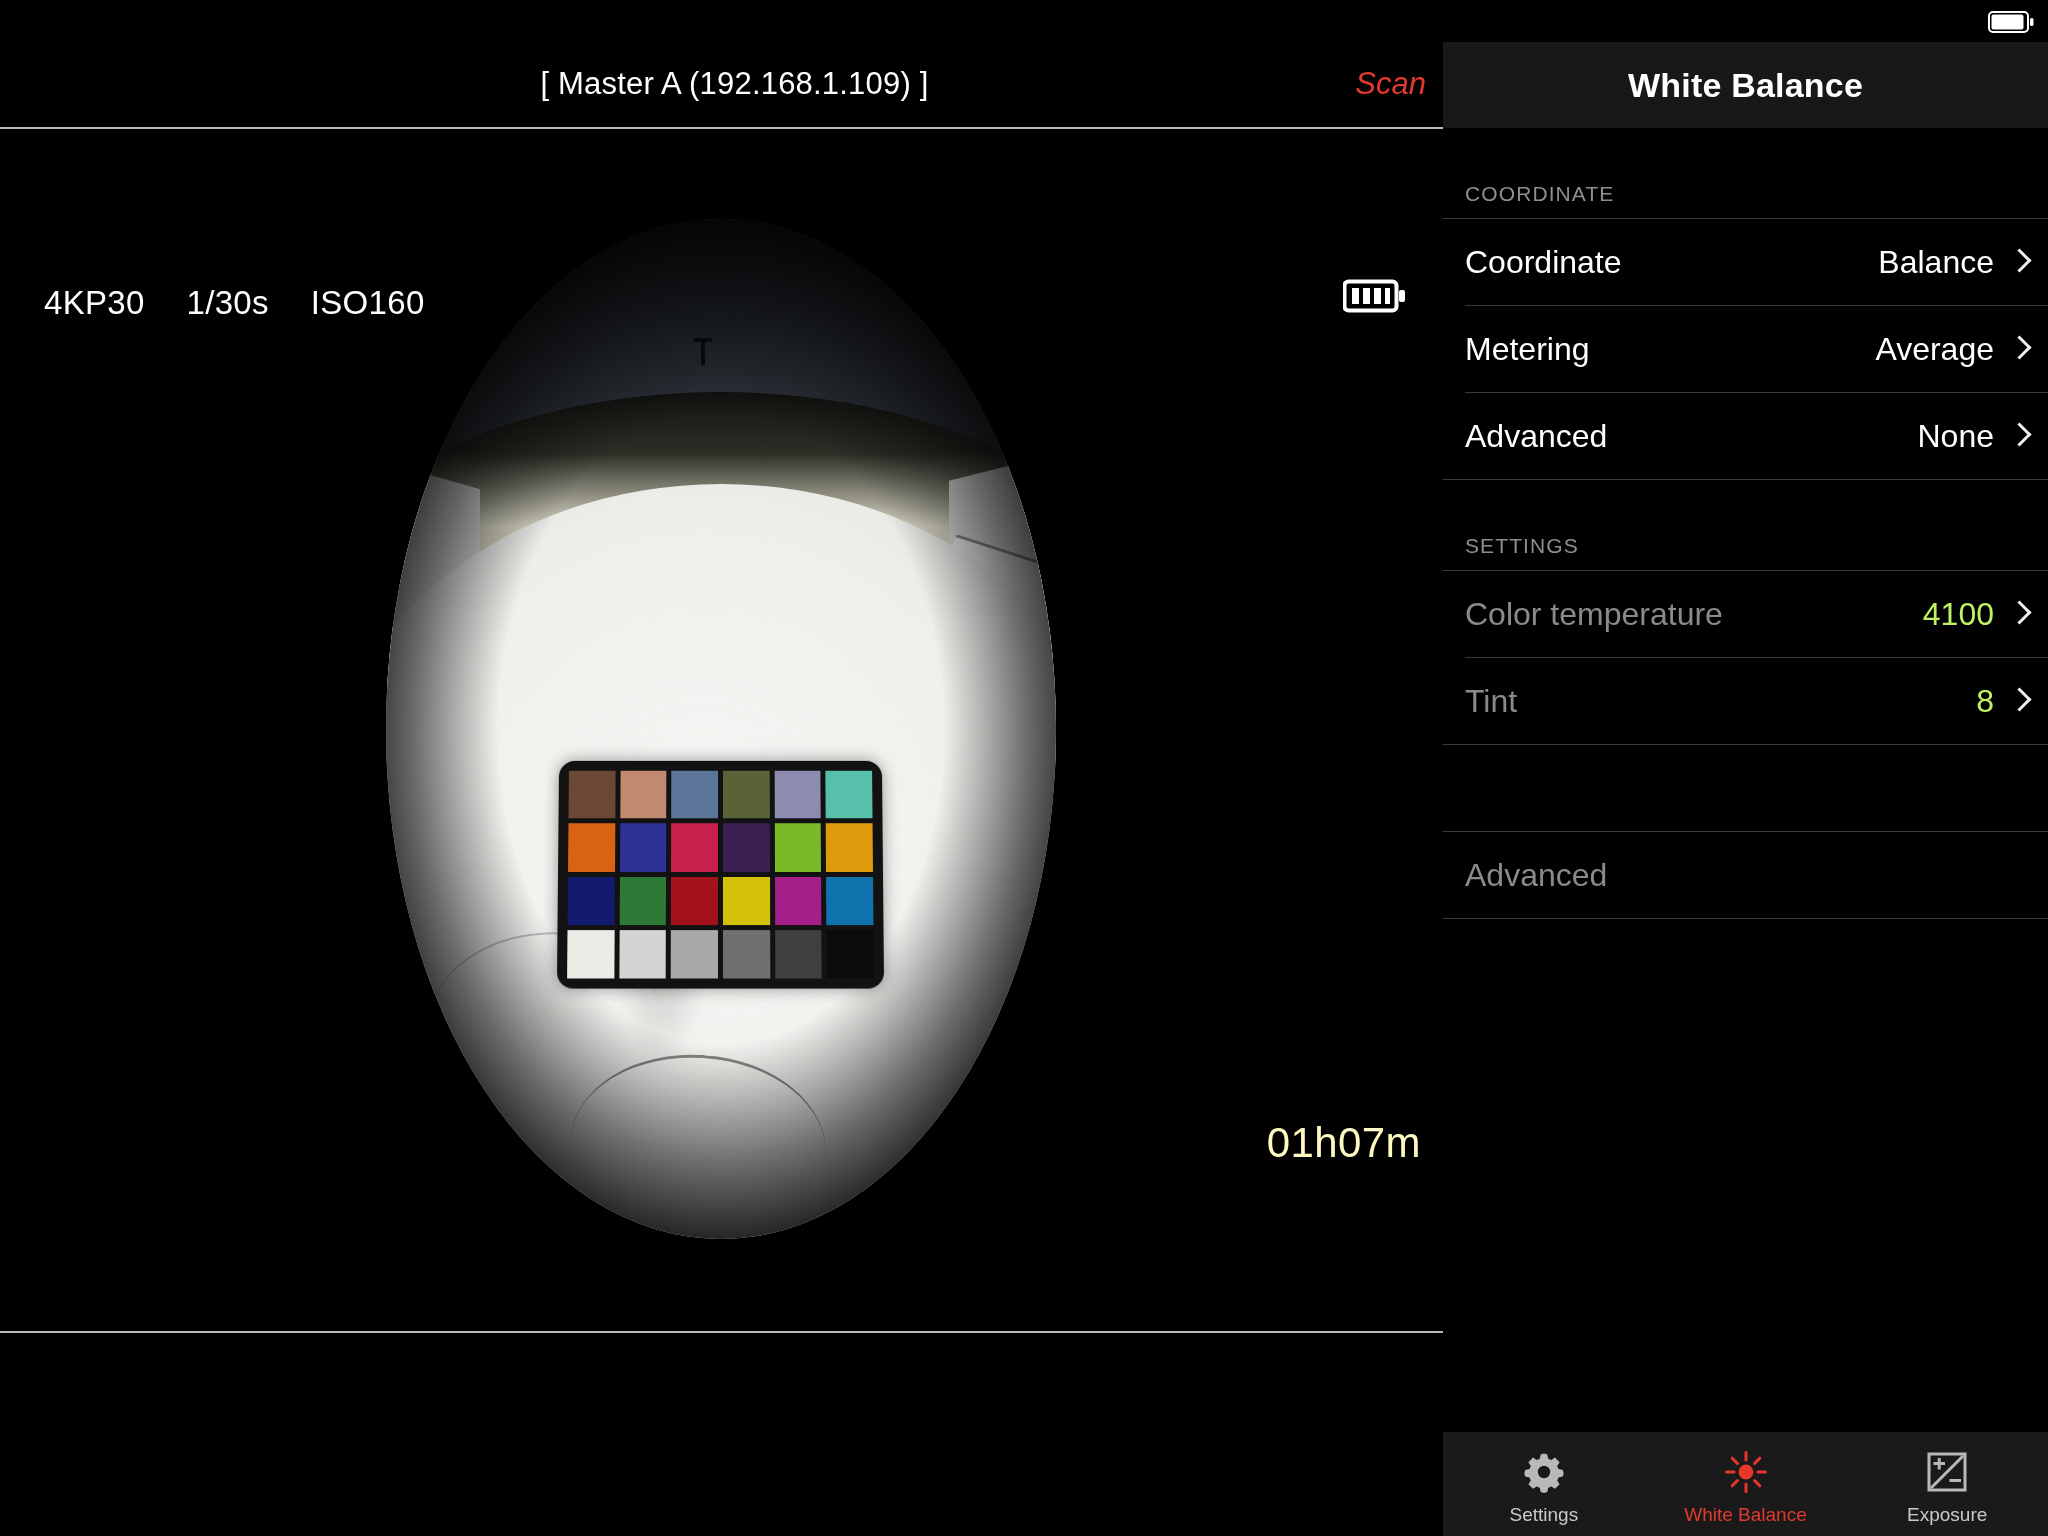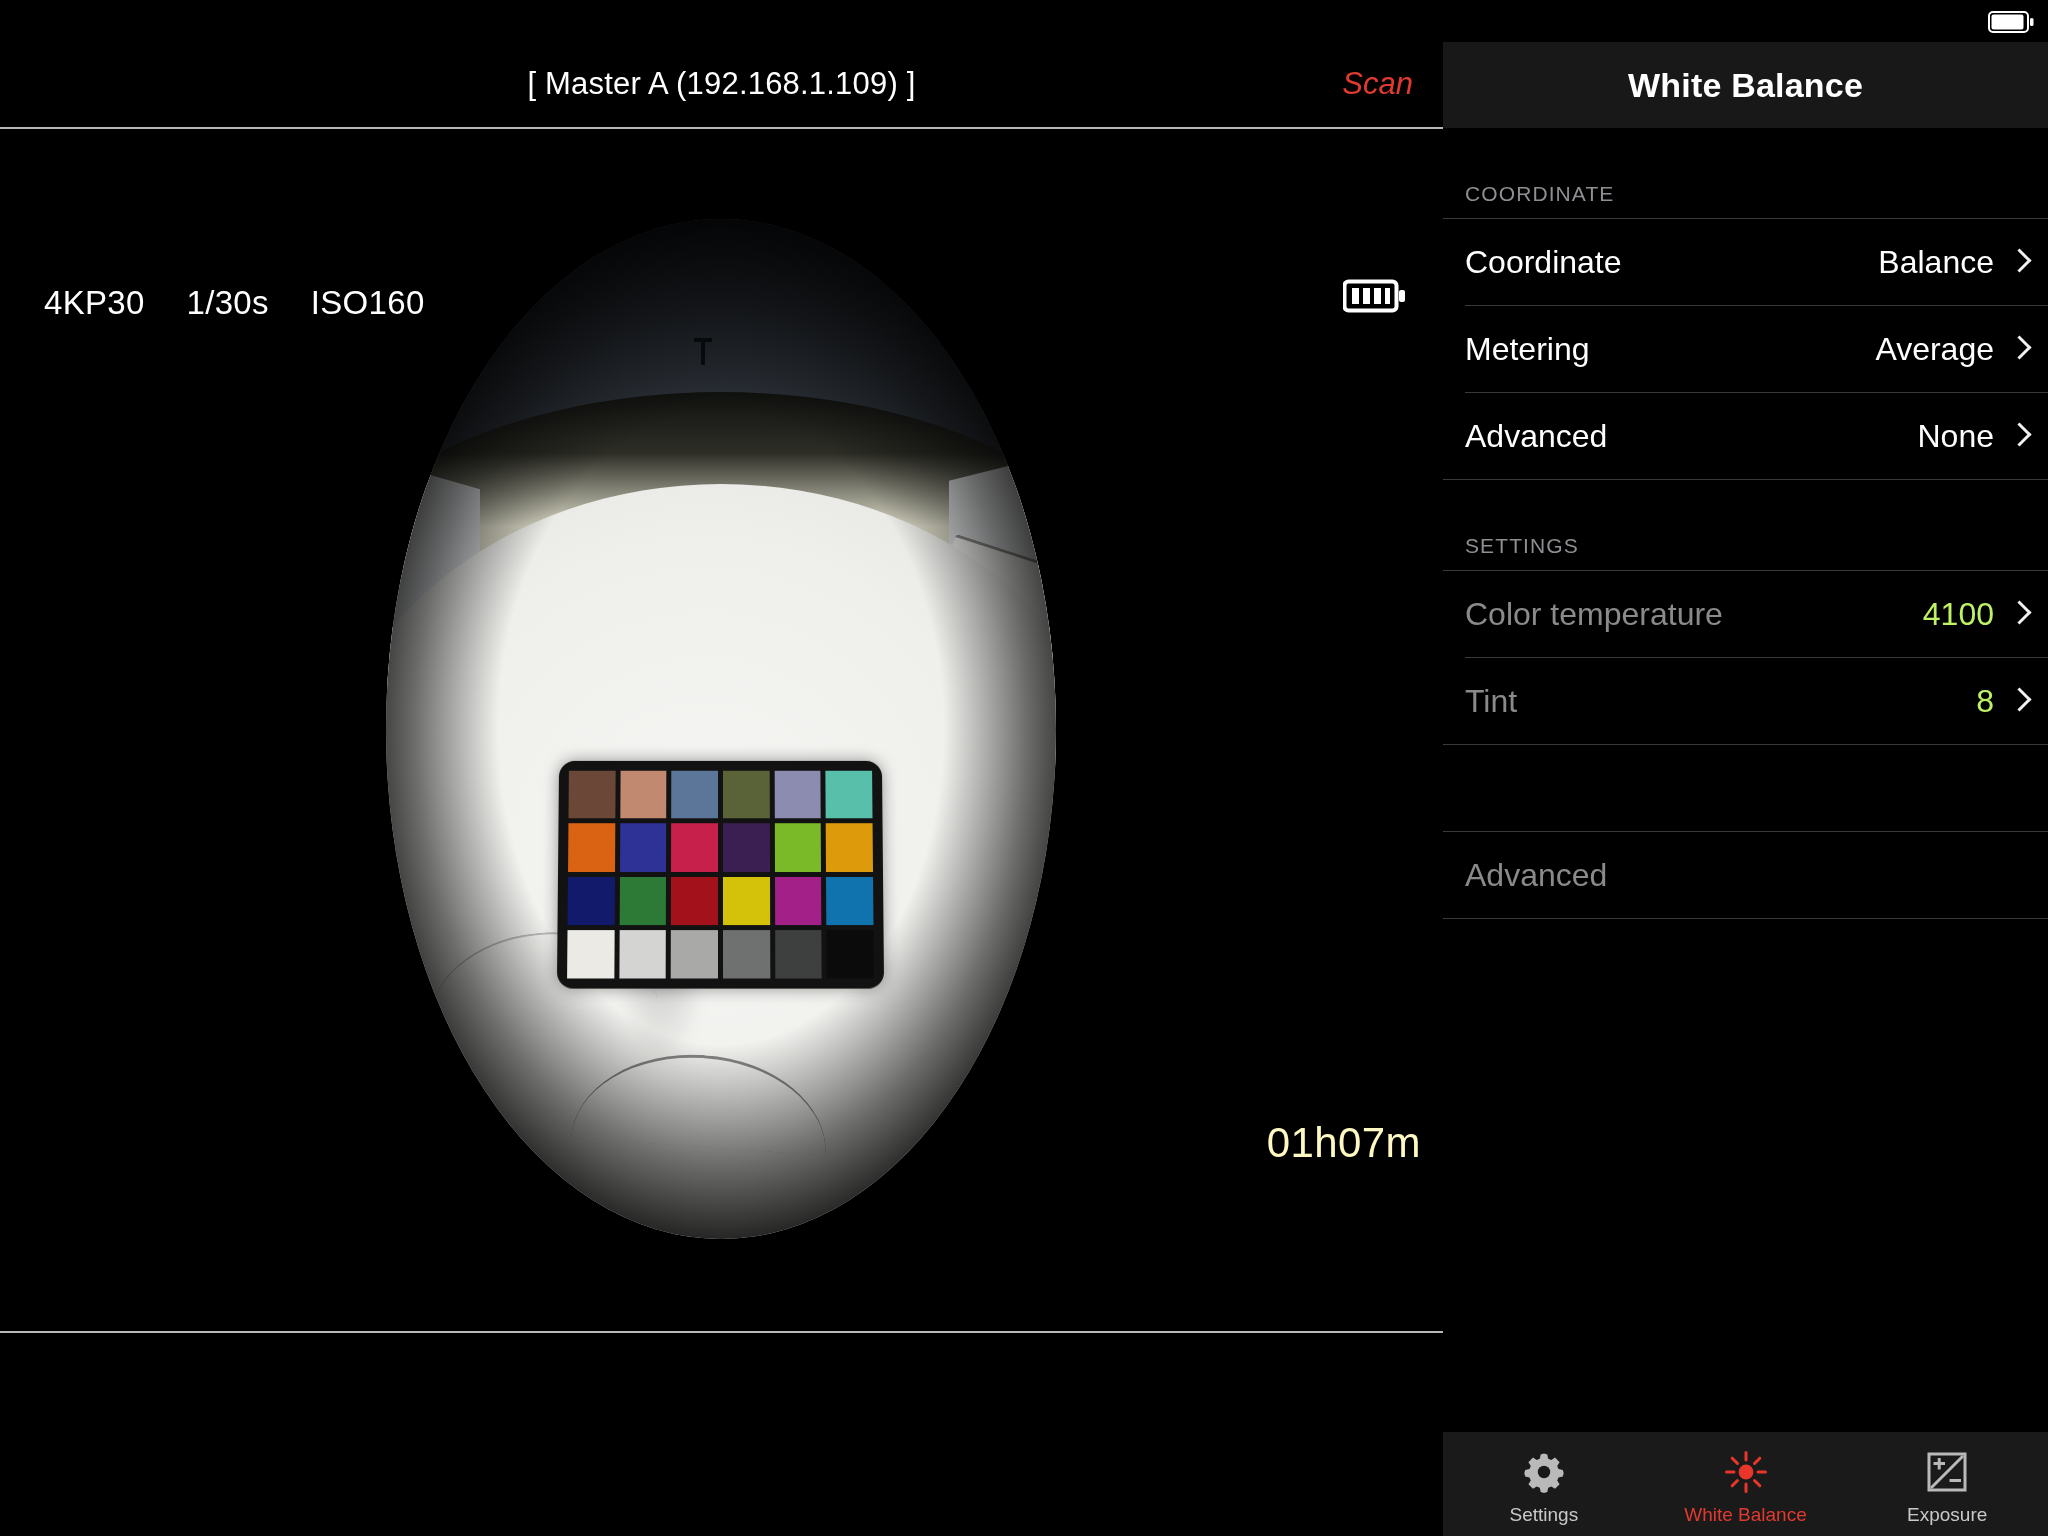--- a/index.html
+++ b/index.html
@@ -27,21 +27,21 @@
   }
   .ios-status .dev{ position:absolute; left:14px; top:0; letter-spacing:.2px; }
   .wifi-icon{ position:absolute; left:76px; top:9px; width:26px; height:22px; }
   .ios-status .clock{
     position:absolute; left:0; top:0; width:1443px; text-align:center;
     font-size:25px; letter-spacing:.3px;
   }
 
   
   .app-bar{
-    position:absolute; left:0; top:42px; width:1443px; height:84px;
+    position:absolute; left:13px; top:42px; width:1443px; height:84px;
     background:#000;
     padding-left:20px;
   }
   .app-bar .title{
     position:absolute; left:0; top:0; width:1443px; height:84px;
     line-height:84px; text-align:center; color:#fff; font-size:31px;
     letter-spacing:.2px;
   }
   .app-bar .scan{
     position:absolute; right:30px; top:0; height:84px; line-height:84px;

